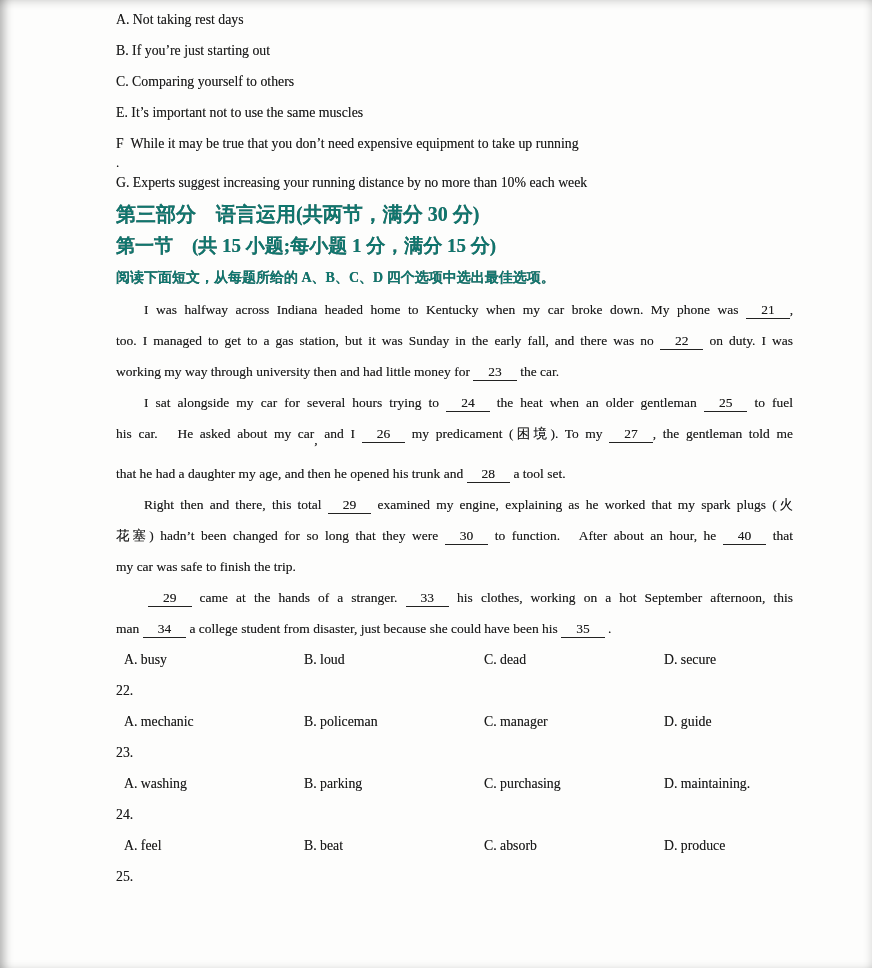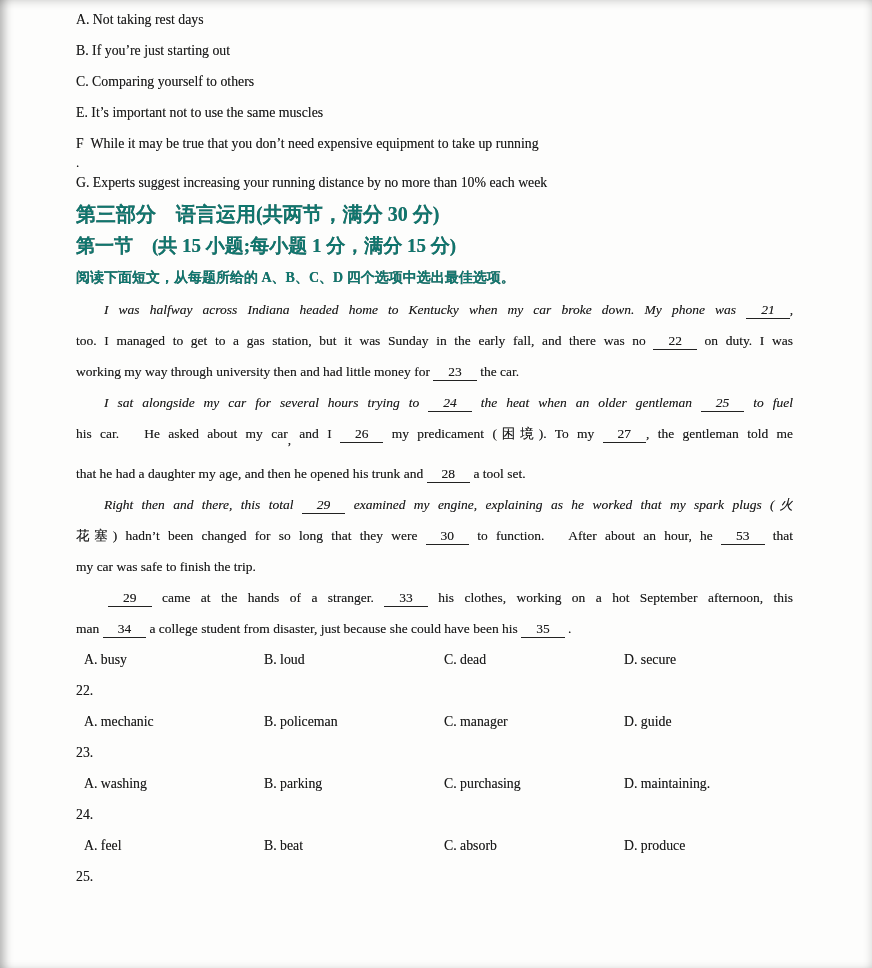--- a/index.html
+++ b/index.html
@@ -9,32 +9,32 @@
     margin:0 auto;
     background:#fdfdfc;
     color:#1b1b1b;
     font-family:"Liberation Serif","DejaVu Serif",serif;
     box-shadow: inset 12px 0 10px -8px rgba(0,0,0,.30),
                 inset 0 10px 9px -8px rgba(0,0,0,.16),
                 inset -9px 0 8px -8px rgba(0,0,0,.14),
                 inset 0 -8px 8px -8px rgba(0,0,0,.12);
     overflow:hidden;
     box-sizing:border-box;
-    padding:4px 79px 0 76px;
+    padding:4px 79px 0 116px;
   }
   .line{
     height:31px;line-height:31px;
     font-size:13.8px;
     white-space:normal;
     overflow:hidden;
     text-shadow:0 0 0.5px rgba(0,0,0,.45);
   }
   .pline{font-size:13.5px;}
   .jline{text-align:justify;text-align-last:justify;}
-  .indent{padding-left:28px;font-style:italic;}
+  .indent{padding-left:28px;}
   .indent2{padding-left:32px;}
   .stray{height:8px;line-height:8px;font-size:13px;overflow:visible;text-shadow:0 0 0.5px rgba(0,0,0,.45);}
   .hline{
     height:32px;line-height:32px;
     font-weight:700;color:#0f766e;
     overflow:hidden;
     text-shadow:0 0 0.6px rgba(0,0,0,.55);
   }
   .h1{font-size:20px;}
   .h2{font-size:19px;}
@@ -78,21 +78,21 @@
   <div class="hline h3">阅读下面短文，从每题所给的 A、B、C、D 四个选项中选出最佳选项。</div>
 
   <div class="line pline jline indent">I was halfway across Indiana headed home to Kentucky when my car broke down. My phone was <span class="blank">21</span>,</div>
   <div class="line pline jline">too. I managed to get to a gas station, but it was Sunday in the early fall, and there was no <span class="blank">22</span> on duty. I was</div>
   <div class="line pline">working my way through university then and had little money for <span class="blank">23</span> the car.</div>
   <div class="line pline jline indent">I sat alongside my car for several hours trying to <span class="blank">24</span> the heat when an older gentleman <span class="blank">25</span> to fuel</div>
   <div class="line pline jline">his car.&nbsp;&nbsp; He asked about my car<span class="low-comma">,</span> and I <span class="blank">26</span> my predicament (困境). To my <span class="blank">27</span>, the gentleman told me</div>
   <div class="spacer9"></div>
   <div class="line pline">that he had a daughter my age, and then he opened his trunk and <span class="blank">28</span> a tool set.</div>
   <div class="line pline jline indent">Right then and there, this total <span class="blank">29</span> examined my engine, explaining as he worked that my spark plugs (火</div>
-  <div class="line pline jline">花塞) hadn’t been changed for so long that they were <span class="blank">30</span> to function.&nbsp;&nbsp; After about an hour, he <span class="blank">53</span> that</div>
+  <div class="line pline jline">花塞) hadn’t been changed for so long that they were <span class="blank">30</span> to function.&nbsp;&nbsp; After about an hour, he <span class="blank">40</span> that</div>
   <div class="line pline">my car was safe to finish the trip.</div>
   <div class="line pline jline indent2"><span class="blank">29</span> came at the hands of a stranger. <span class="blank">33</span> his clothes, working on a hot September afternoon, this</div>
   <div class="line pline">man <span class="blank">34</span> a college student from disaster, just because she could have been his <span class="blank">35</span>&nbsp;.</div>
 
   <div class="choices">
     <span>A. busy</span>
     <span>B. loud</span>
     <span>C. dead</span>
     <span>D. secure</span>
   </div>

